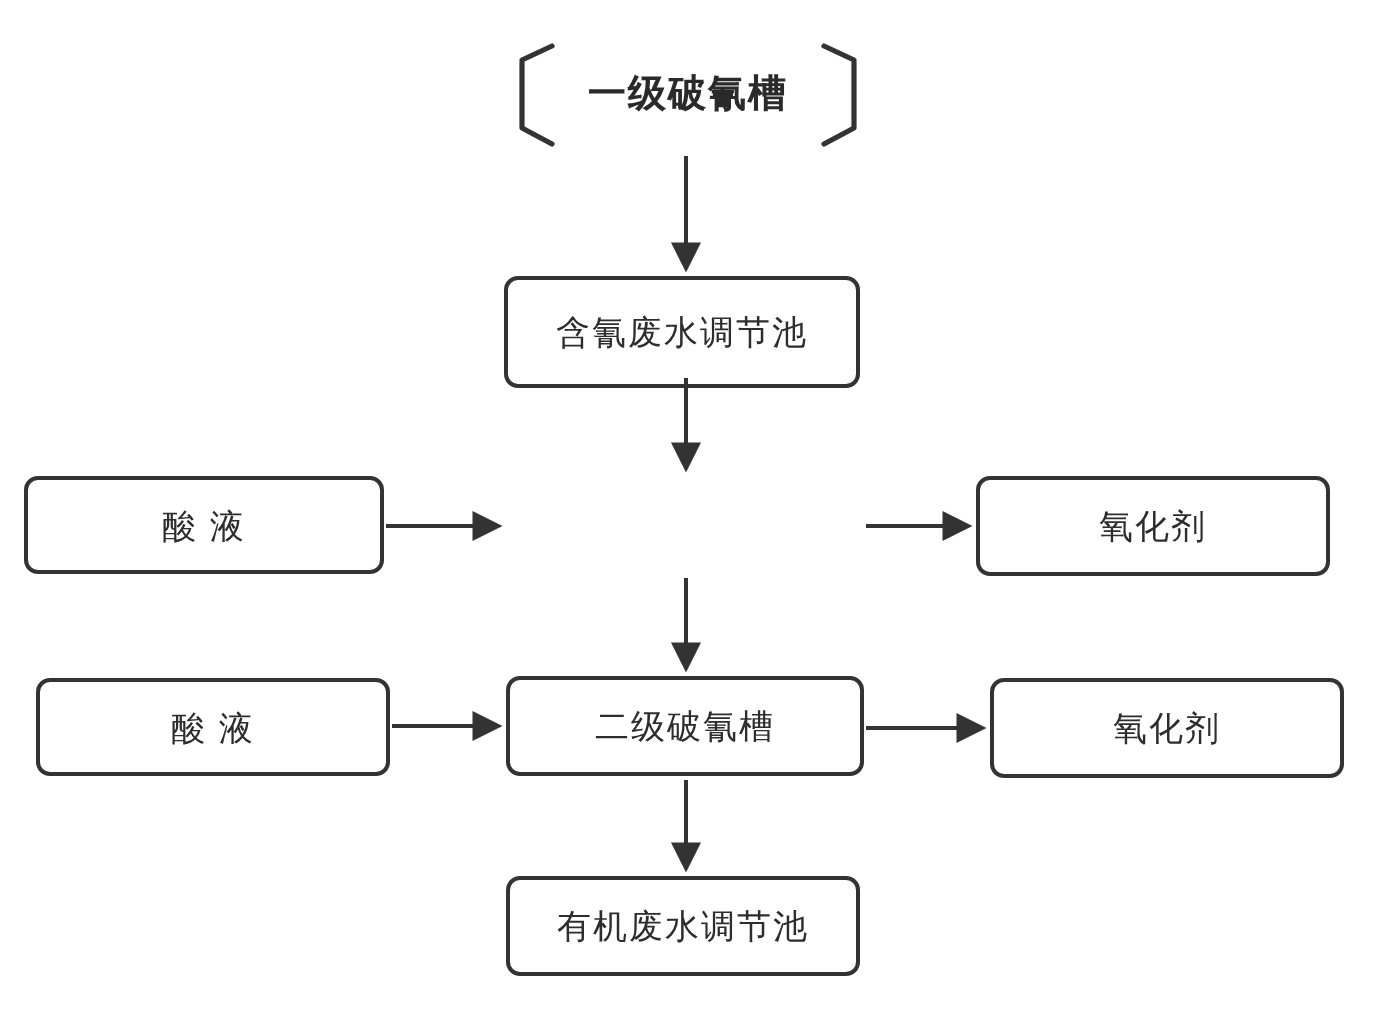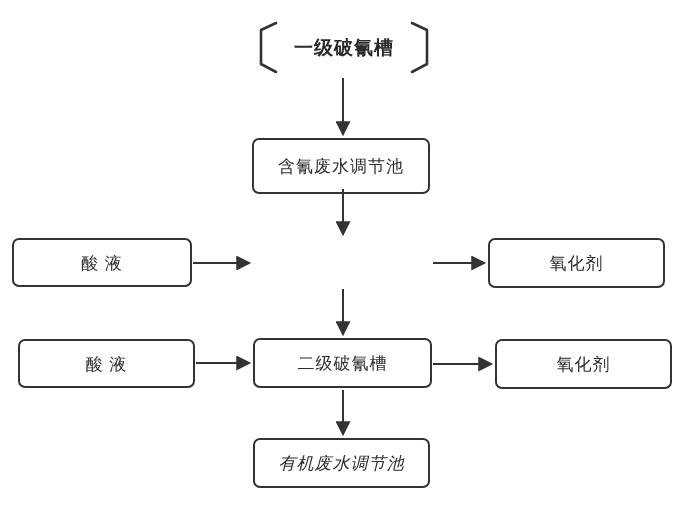--- a/index.html
+++ b/index.html
@@ -67,21 +67,21 @@
     pointer-events: none;
   }
   
   #n-adjust   { left: 252px; top: 138px; width: 178px; height: 56px; }
   #n-acid1    { left: 12px;  top: 238px; width: 180px; height: 49px; }
   #n-break1   { left: 253px; top: 238px; width: 179px; height: 50px; }
   #n-oxid1    { left: 488px; top: 238px; width: 177px; height: 50px; }
   #n-acid2    { left: 18px;  top: 339px; width: 177px; height: 49px; }
   #n-break2   { left: 253px; top: 338px; width: 179px; height: 50px; }
   #n-oxid2    { left: 495px; top: 339px; width: 177px; height: 50px; }
-  #n-organic  { left: 253px; top: 438px; width: 177px; height: 50px; font-style: italic; }
+  #n-organic  { left: 253px; top: 438px; width: 177px; height: 50px; }
 </style>
 </head>
 <body>
 
 <div class="canvas">
 
   <div class="source-node">
     <svg class="bracket-svg" viewBox="0 0 178 58">
       <path d="M 21 5 L 6 12 L 6 46 L 21 54" fill="none" stroke="#333333" stroke-width="2.6" stroke-linecap="round" stroke-linejoin="round"></path>
       <path d="M 157 5 L 172 12 L 172 46 L 157 54" fill="none" stroke="#333333" stroke-width="2.6" stroke-linecap="round" stroke-linejoin="round"></path>

